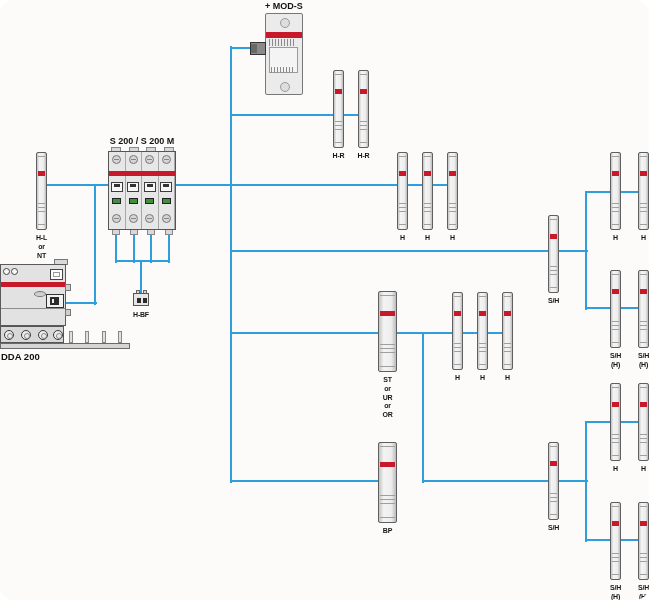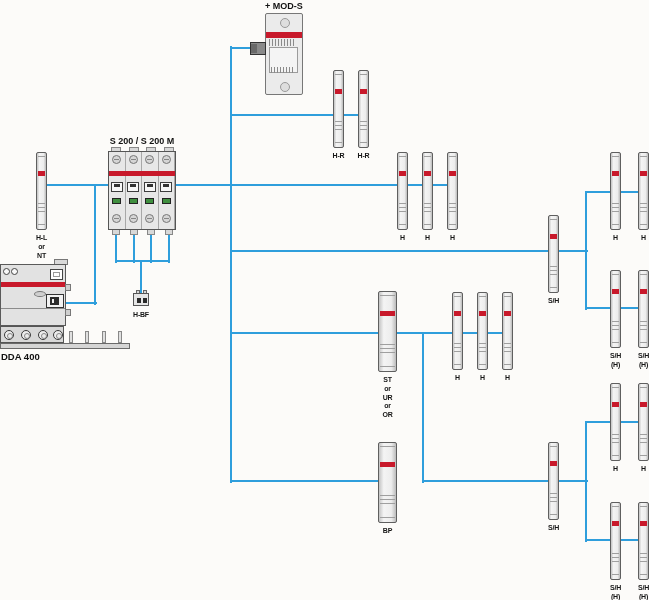--- a/index.html
+++ b/index.html
@@ -1,17 +1,17 @@
 <!DOCTYPE html>
 <html style="--wire: #2F9EDC; --red-band: #C8192B; --green-indicator: #3F8F3F; --component-fill: #ededed; --component-border: #5f5f5f; --label-text: #151515;"><head>
 <meta charset="utf-8">
 <style>
   html,body{margin:0;padding:0;background:#ffffff;}
   #canvas{position:relative;width:649px;height:600px;background:#fcfbf9;overflow:hidden;
-          font-family:"Liberation Sans",sans-serif;}
+          font-family:"Liberation Sans",sans-serif;border-radius:14px;}
   .wire{position:absolute;}
   
   .acc{position:absolute;box-sizing:border-box;border:1px solid #5f5f5f;border-radius:2px;
        background:linear-gradient(90deg,#c3c3c3 0%,#f4f4f4 28%,#ededed 72%,#bcbcbc 100%);}
   .acc .capline{position:absolute;left:1px;right:1px;height:1px;background:#9f9f9f;}
   .acc .l1{top:3px}
   .acc .l5{bottom:4px}
   .acc.slim .l2{top:50px}.acc.slim .l3{top:54px}.acc.slim .l4{top:58px}
   .acc.wide .l2{top:52px}.acc.wide .l3{top:56px}.acc.wide .l4{top:60px}
   .acc .redband{position:absolute;left:1px;right:1px;height:5px;background:var(--red-band);}
@@ -422,21 +422,21 @@
     <div class="dda-screw" style="left:3px;"></div>
     <div class="dda-screw" style="left:20px;"></div>
     <div class="dda-screw" style="left:37px;"></div>
     <div class="dda-screw" style="left:52px;"></div>
   </div>
   <div class="dda-pin" style="left:69px;"></div>
   <div class="dda-pin" style="left:85px;"></div>
   <div class="dda-pin" style="left:102px;"></div>
   <div class="dda-pin" style="left:118px;"></div>
   <div class="dda-base"></div>
-  <div class="dev-label" style="left:1px;top:351px;width:60px;font-size:9.5px;">DDA 400</div>
+  <div class="dev-label" style="left:1px;top:351px;width:60px;font-size:9.5px;">DDA 200</div>
 
   <div class="hbf-notch" style="left:136px;"></div>
   <div class="hbf-notch" style="left:143px;"></div>
   <div class="hbf-box">
     <i style="left:3px;"></i>
     <i style="left:9px;"></i>
   </div>
   <div class="acc-label" style="left:124px;top:311px;width:34px;">H-BF</div>
 
 </div>

